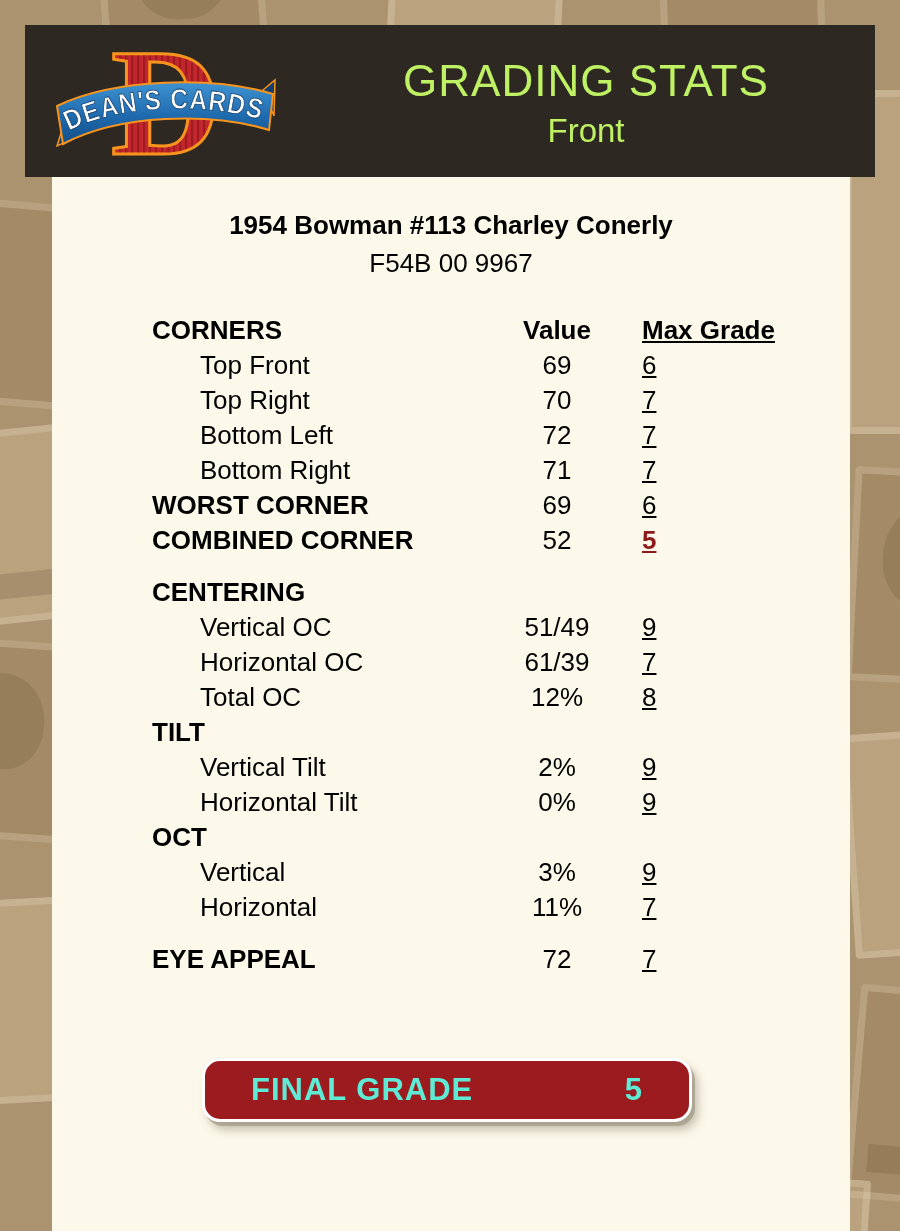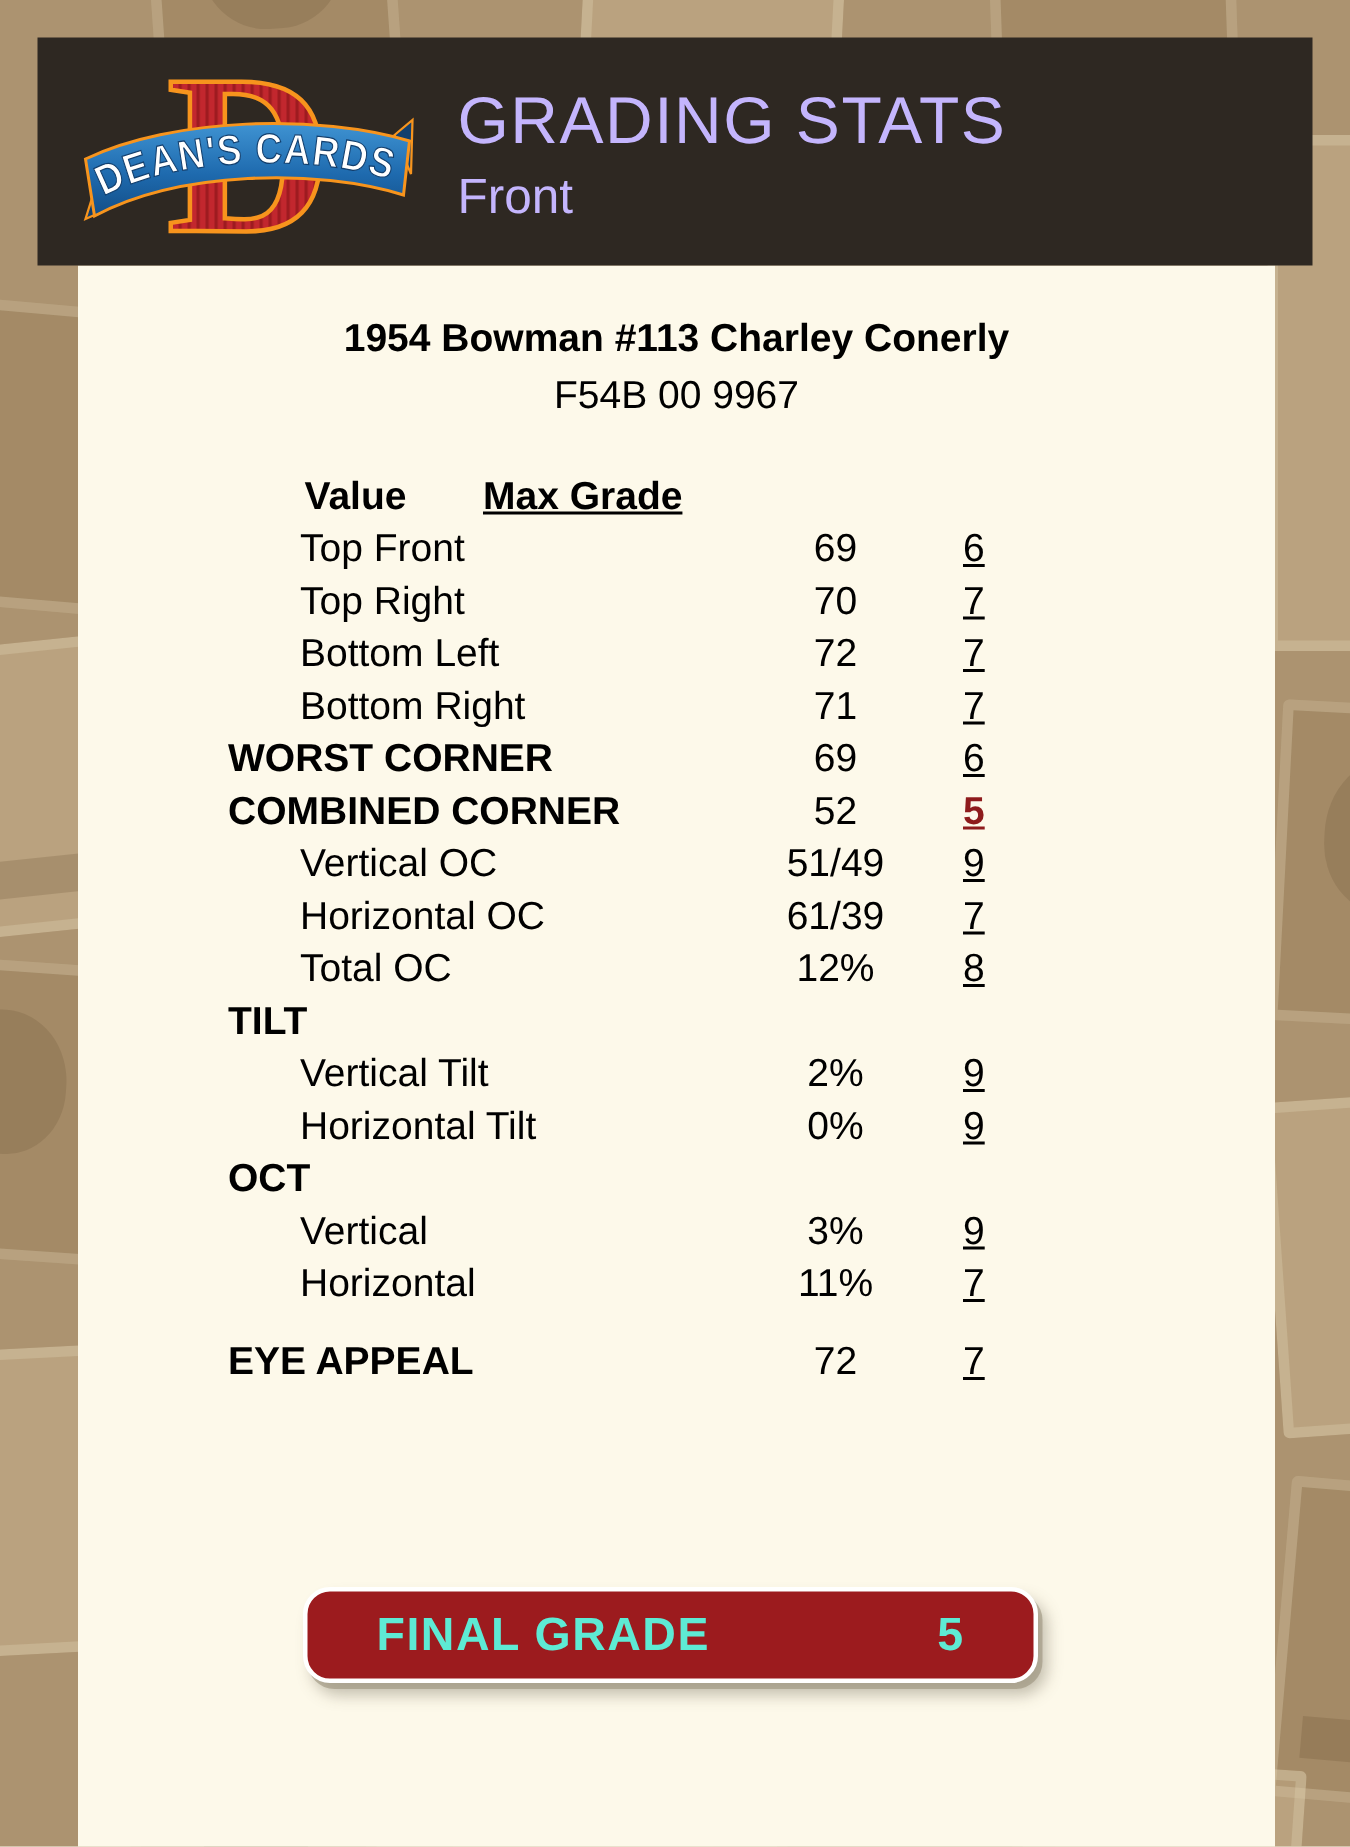--- a/index.html
+++ b/index.html
@@ -33,21 +33,21 @@
 
   
   .header-bar{
     position:absolute;left:25px;top:25px;width:850px;height:152px;
     background:#2E2822;z-index:2;
     display:flex;align-items:center;
   }
   .logo-wrap{width:280px;height:152px;position:relative;flex:none;}
   .logo-wrap svg{position:absolute;left:28px;top:5px;}
   .header-titles{
-    flex:1;text-align:left;color:#c4b5fd;
+    flex:1;text-align:center;color:#bef264;
     padding-top:6px;padding-right:8px;
   }
   .header-title{font-size:44px;letter-spacing:1px;line-height:52px;font-weight:400;}
   .header-subtitle{font-size:33px;line-height:44px;margin-top:2px;font-weight:400;}
 
   
   .panel{
     position:absolute;left:52px;top:177px;width:798px;height:1078px;
     background:#FDF9EA;z-index:1;color:#000;
   }
@@ -155,20 +155,21 @@
       <div class="header-subtitle">Front</div>
     </div>
   </div>
 
   <div class="panel">
     <div class="card-title">1954 Bowman #113 Charley Conerly</div>
     <div class="card-serial">F54B 00 9967</div>
 
     <div class="grades-table">
         <div class="row type-colheader">
+    <span class="cell cell-label">CORNERS</span>
     <span class="cell cell-value">Value</span>
     <span class="cell cell-max">Max Grade</span>
   </div>
         <div class="row type-item">
     <span class="cell cell-label">Top Front</span>
     <span class="cell cell-value">69</span>
     <span class="cell cell-max">6</span>
   </div>
         <div class="row type-item">
     <span class="cell cell-label">Top Right</span>
@@ -188,20 +189,25 @@
         <div class="row type-sectionrow">
     <span class="cell cell-label">WORST CORNER</span>
     <span class="cell cell-value">69</span>
     <span class="cell cell-max">6</span>
   </div>
         <div class="row type-sectionrow max-red">
     <span class="cell cell-label">COMBINED CORNER</span>
     <span class="cell cell-value">52</span>
     <span class="cell cell-max">5</span>
   </div>
+        <div class="row type-section gap">
+    <span class="cell cell-label">CENTERING</span>
+    <span class="cell cell-value"></span>
+    <span class="cell cell-max"></span>
+  </div>
         <div class="row type-item">
     <span class="cell cell-label">Vertical OC</span>
     <span class="cell cell-value">51/49</span>
     <span class="cell cell-max">9</span>
   </div>
         <div class="row type-item">
     <span class="cell cell-label">Horizontal OC</span>
     <span class="cell cell-value">61/39</span>
     <span class="cell cell-max">7</span>
   </div>

